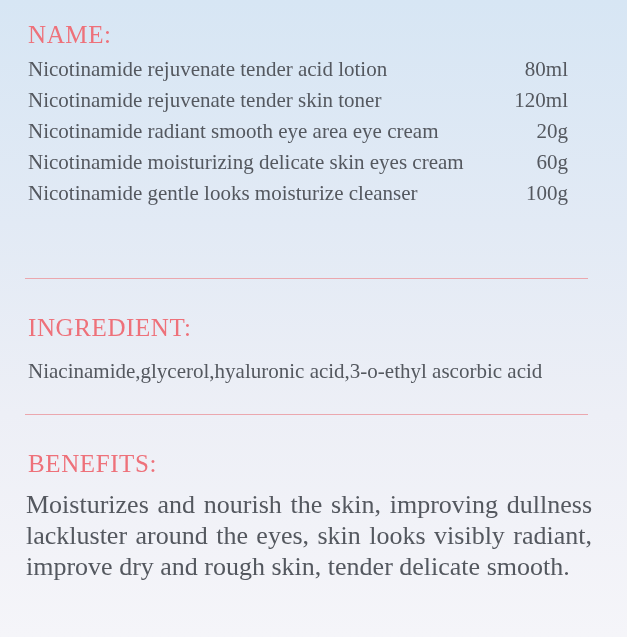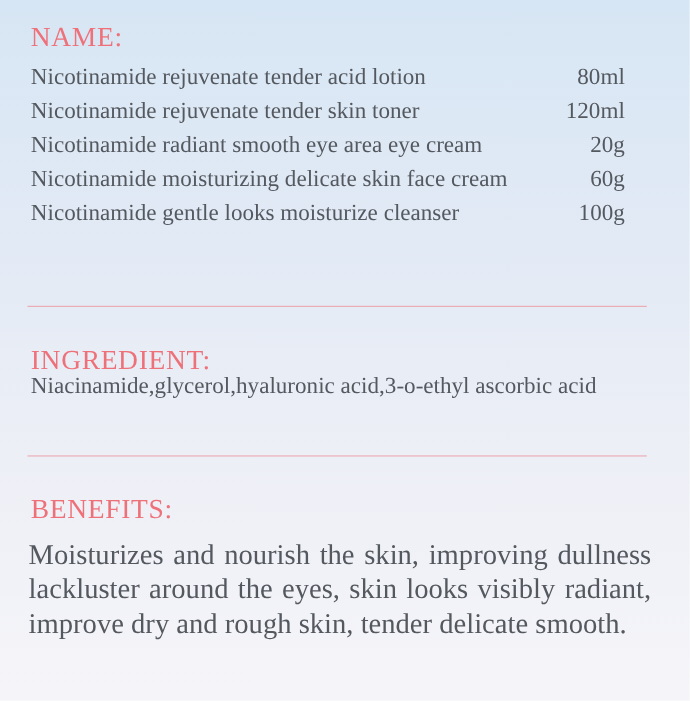--- a/index.html
+++ b/index.html
@@ -49,21 +49,21 @@
     width: 563px;
     height: 0;
     border-top: 1px solid #eba7ae;
   }
   .divider-1 { top: 278px; }
   .divider-2 { top: 414px; }
 
   .ingredient-text {
     position: absolute;
     left: 28px;
-    top: 338px;
+    top: 359px;
     width: 575px;
     font-size: 21px;
     white-space: nowrap;
   }
   .benefits-text {
     position: absolute;
     left: 26px;
     top: 489px;
     width: 566px;
     font-size: 26px;
@@ -83,21 +83,21 @@
   </div>
   <div class="product-row">
     <span class="product-name">Nicotinamide rejuvenate tender skin toner</span>
     <span class="product-size">120ml</span>
   </div>
   <div class="product-row">
     <span class="product-name">Nicotinamide radiant smooth eye area eye cream</span>
     <span class="product-size">20g</span>
   </div>
   <div class="product-row">
-    <span class="product-name">Nicotinamide moisturizing delicate skin face cream</span>
+    <span class="product-name">Nicotinamide moisturizing delicate skin eyes cream</span>
     <span class="product-size">60g</span>
   </div>
   <div class="product-row">
     <span class="product-name">Nicotinamide gentle looks moisturize cleanser</span>
     <span class="product-size">100g</span>
   </div>
 </div>
 
 <div class="divider divider-1"></div>
 

